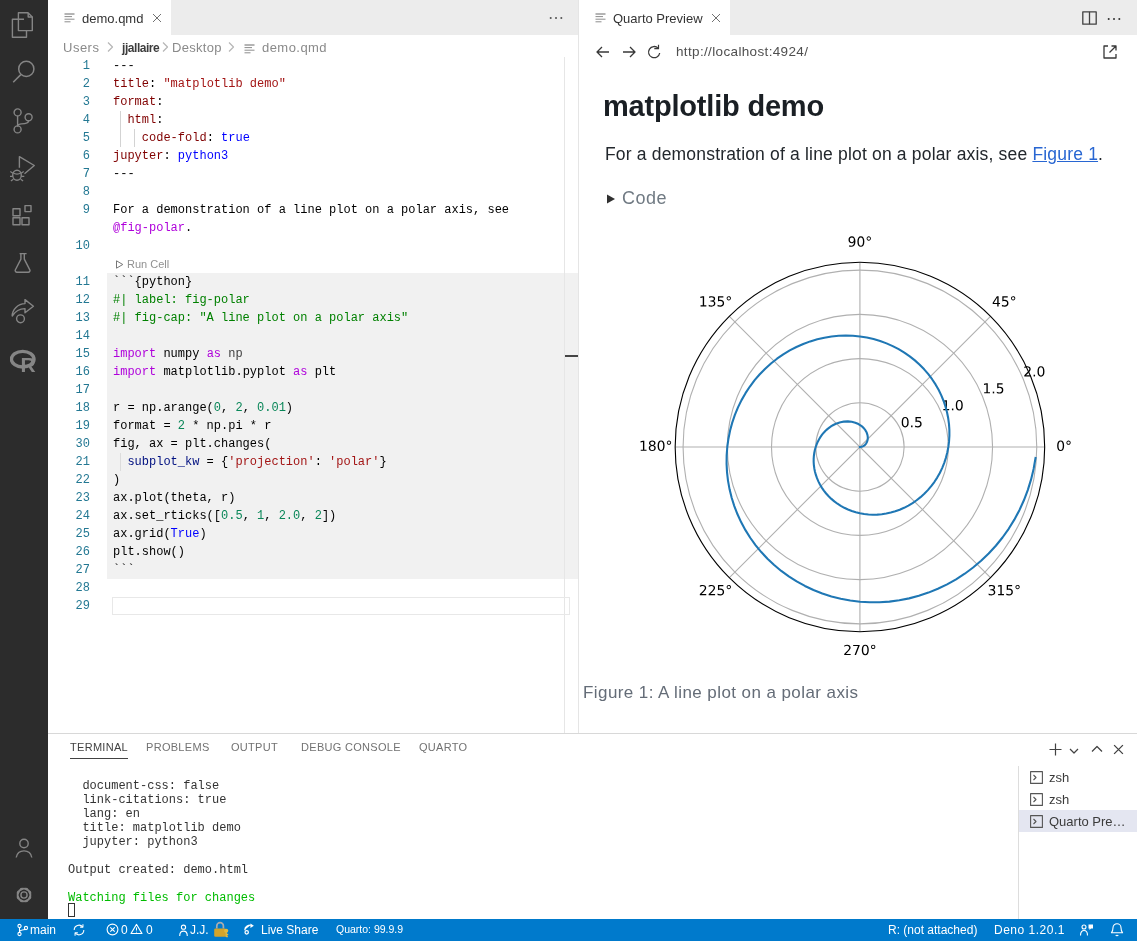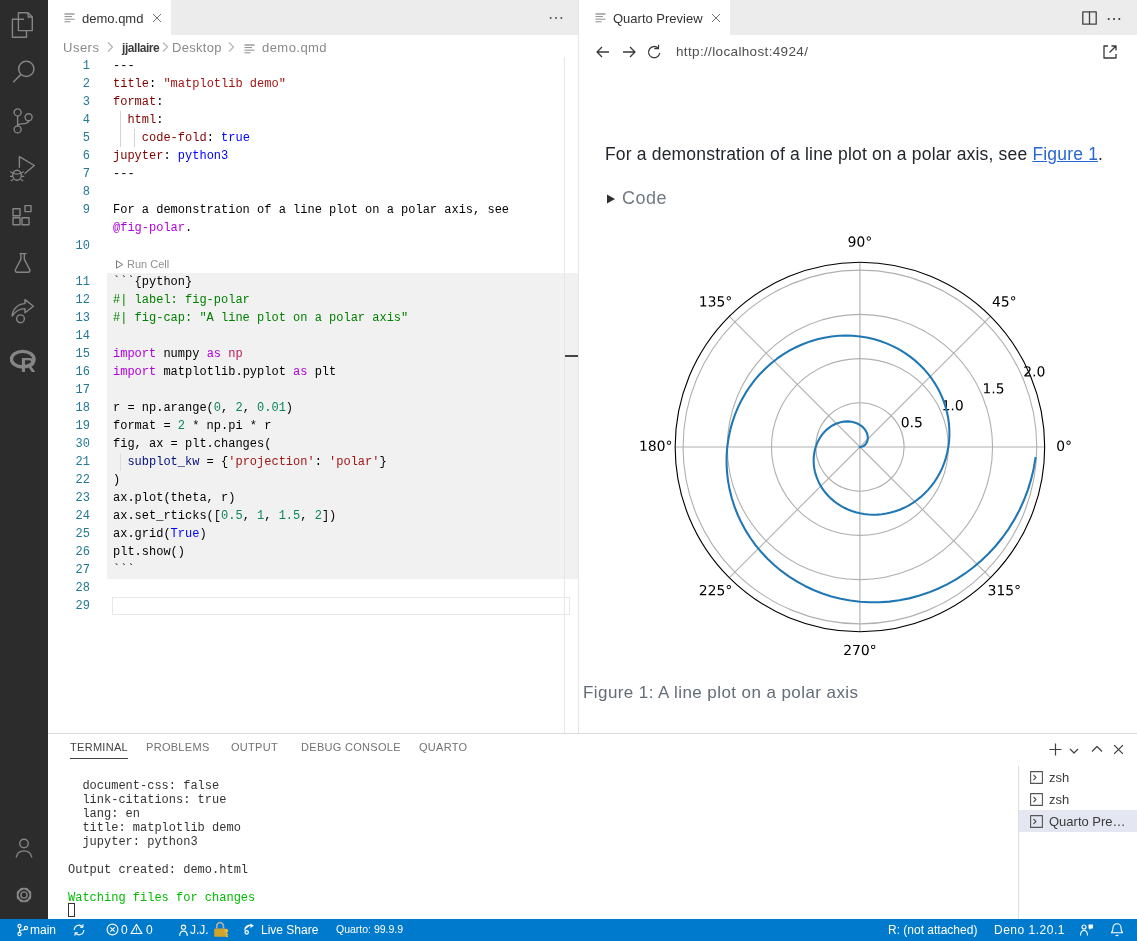--- a/index.html
+++ b/index.html
@@ -93,29 +93,29 @@
     <div class="cl" style="top:93px"><span style="color:#800000">format</span><span style="color:#000000">:</span></div>
     <div class="cl" style="top:111px">  <span style="color:#800000">html</span><span style="color:#000000">:</span></div>
     <div class="cl" style="top:129px">    <span style="color:#800000">code-fold</span><span style="color:#000000">:</span> <span style="color:#0000ff">true</span></div>
     <div class="cl" style="top:147px"><span style="color:#800000">jupyter</span><span style="color:#000000">:</span> <span style="color:#0000ff">python3</span></div>
     <div class="cl" style="top:165px"><span style="color:#000000">---</span></div>
     <div class="cl" style="top:201px"><span style="color:#000000">For a demonstration of a line plot on a polar axis, see</span></div>
     <div class="cl" style="top:219px"><span style="color:#af00db">@fig-polar</span><span style="color:#000000">.</span></div>
     <div class="cl" style="top:273px"><span style="color:#000000">```{python}</span></div>
     <div class="cl" style="top:291px"><span style="color:#008000">#| label: fig-polar</span></div>
     <div class="cl" style="top:309px"><span style="color:#008000">#| fig-cap: "A line plot on a polar axis"</span></div>
-    <div class="cl" style="top:345px"><span style="color:#af00db">import</span><span style="color:#000000"> numpy </span><span style="color:#af00db">as</span><span style="color:#be185d"> np</span></div>
+    <div class="cl" style="top:345px"><span style="color:#af00db">import</span><span style="color:#000000"> numpy </span><span style="color:#af00db">as</span><span style="color:#404040"> np</span></div>
     <div class="cl" style="top:363px"><span style="color:#af00db">import</span><span style="color:#000000"> matplotlib.pyplot </span><span style="color:#af00db">as</span><span style="color:#000000"> plt</span></div>
     <div class="cl" style="top:399px"><span style="color:#000000">r = np.arange(</span><span style="color:#098658">0</span><span style="color:#000000">, </span><span style="color:#098658">2</span><span style="color:#000000">, </span><span style="color:#098658">0.01</span><span style="color:#000000">)</span></div>
     <div class="cl" style="top:417px"><span style="color:#000000">format = </span><span style="color:#098658">2</span><span style="color:#000000"> * np.pi * r</span></div>
     <div class="cl" style="top:435px"><span style="color:#000000">fig, ax = plt.changes(</span></div>
     <div class="cl" style="top:453px">  <span style="color:#001080">subplot_kw</span><span style="color:#000000"> = {</span><span style="color:#a31515">'projection'</span><span style="color:#000000">: </span><span style="color:#a31515">'polar'</span><span style="color:#000000">}</span></div>
     <div class="cl" style="top:471px"><span style="color:#000000">)</span></div>
     <div class="cl" style="top:489px"><span style="color:#000000">ax.plot(theta, r)</span></div>
-    <div class="cl" style="top:507px"><span style="color:#000000">ax.set_rticks([</span><span style="color:#098658">0.5</span><span style="color:#000000">, </span><span style="color:#098658">1</span><span style="color:#000000">, </span><span style="color:#098658">1.5</span><span style="color:#000000">, </span><span style="color:#098658">2</span><span style="color:#000000">])</span></div>
+    <div class="cl" style="top:507px"><span style="color:#000000">ax.set_rticks([</span><span style="color:#098658">0.5</span><span style="color:#000000">, </span><span style="color:#098658">1</span><span style="color:#000000">, </span><span style="color:#098658">2.0</span><span style="color:#000000">, </span><span style="color:#098658">2</span><span style="color:#000000">])</span></div>
     <div class="cl" style="top:525px"><span style="color:#000000">ax.grid(</span><span style="color:#0000ff">True</span><span style="color:#000000">)</span></div>
     <div class="cl" style="top:543px"><span style="color:#000000">plt.show()</span></div>
     <div class="cl" style="top:561px"><span style="color:#000000">```</span></div>
 <div class="abs" style="left:565px;top:355px;width:13px;height:2px;background:#444"></div>
 <div class="abs" style="left:578px;top:0;width:559px;height:735px;background:#fff;border-left:1px solid #e5e5e5"></div>
 <div class="abs" style="left:579px;top:0;width:558px;height:35px;background:#ececec"></div>
 <div class="abs" style="left:579px;top:0;width:151px;height:35px;background:#fff"></div>
 <svg style="position:absolute;left:595px;top:13px" width="11" height="10" viewBox="0 0 11 10">
       <g fill="none" stroke="#8e8e8e" stroke-width="1">
         <path d="M0.5 1 h10" stroke="#6a6a6a"></path>
@@ -140,20 +140,21 @@
       <path d="M2 8 H13.5 M9 3 l5 5 -5 5"></path>
     </svg>
 <svg class="abs" style="left:647px;top:44px" width="15" height="16" viewBox="0 0 15 16" fill="none" stroke="#383838" stroke-width="1.3">
       <path d="M12.7 9 a5.6 5.6 0 1 1 -1.6 -4.9"></path>
       <path d="M11.5 0.7 v4 h-4.2" stroke-width="1.2"></path>
     </svg>
 <div class="abs" style="left:676px;top:44px;font-size:13.5px;letter-spacing:0.35px;color:#4f4f4f">http://localhost:4924/</div>
 <svg class="abs" style="left:1103px;top:45px" width="14" height="14" viewBox="0 0 14 14" fill="none" stroke="#383838" stroke-width="1.3">
       <path d="M5 1 H1 V13 H13 V9 M8.5 1 H13 V5.5 M13 1 L6.5 7.5"></path>
     </svg>
+<div class="abs" style="left:603px;top:90px;font-size:29px;font-weight:bold;color:#1a1f24;letter-spacing:-0.2px">matplotlib demo</div>
 <div class="abs" style="left:605px;top:144px;font-size:17.5px;letter-spacing:0.18px;color:#22272c">For a demonstration of a line plot on a polar axis, see <a style="color:#2866d2;text-decoration:underline">Figure 1</a>.</div>
 <svg class="abs" style="left:606px;top:193px" width="10" height="12" viewBox="0 0 10 12">
       <path d="M1 1.5 L9 6 L1 10.5 z" fill="#303030"></path>
     </svg>
 <div class="abs" style="left:622px;top:188px;font-size:18px;letter-spacing:0.5px;color:#707a83">Code</div>
 <div class="abs" style="left:629px;top:226px;width:453px;height:442px"><svg width="453" height="442" viewBox="0 0 326.237 318.190125" version="1.1">
  <defs>
   <style type="text/css">*{stroke-linejoin: round; stroke-linecap: butt}</style>
  </defs>
  <g id="figure_1">

